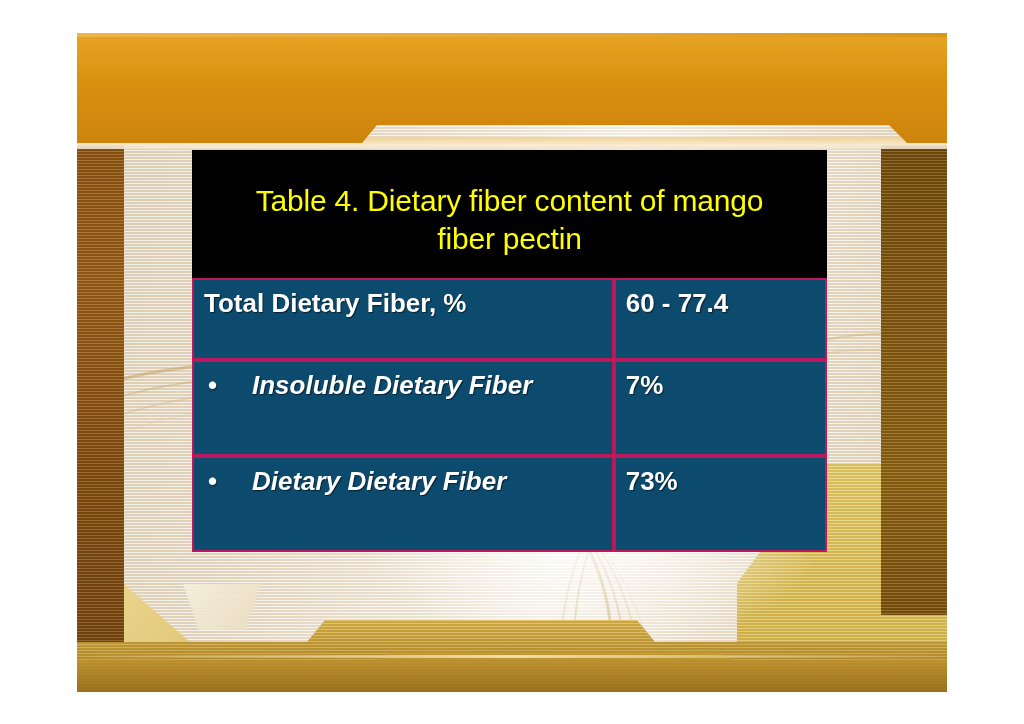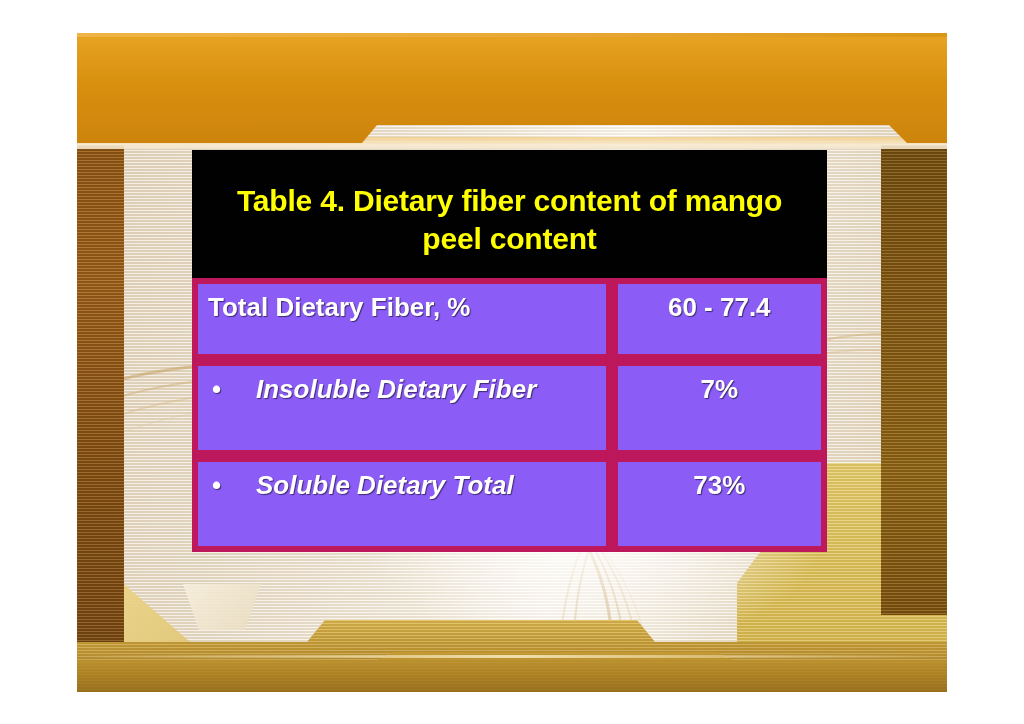--- a/index.html
+++ b/index.html
@@ -134,43 +134,43 @@
 
   
   #table-block{
     position:absolute; left:115px; top:117px; width:635px; height:436px;
   }
 
   #table-title{
     position:absolute; left:0; top:0; width:635px; height:128px;
     background:#010101;
     color:#ffff00;
-    font-size:30px; font-weight:bold; line-height:1.28;
+    font-size:30px; font-weight:normal; line-height:1.28;
     text-align:center;
     padding:32px 14px 0 14px;
     box-sizing:border-box;
     letter-spacing:-0.2px;
   }
 
   #fiber-table{
     position:absolute; left:0; top:128px; width:635px; height:274px;
     border-collapse:separate; border-spacing:0;
     background:#ffffff;
   }
   #fiber-table td{
-    background:#8b5cf6;
+    background:#0c4a6e;
     color:#ffffff;
     font-size:26px; font-weight:bold;
-    border:6px solid #be185d;
+    border:2px solid #be185d;
     vertical-align:top;
     padding:8px 10px 0 10px;
     text-shadow:1px 1px 1px rgba(0,0,0,.55);
   }
   .cell-label{width:428px;}
-  .cell-value{width:207px;text-align:center;}
+  .cell-value{width:207px;}
 
   .row-total{height:78px;}
   .row-item{height:92px;}
 
   .cell-value-total{padding-top:20px;font-size:27px;}
   .cell-value-item{padding-top:10px;}
 
   .bullet-line{display:flex;align-items:flex-start;}
   .bullet-dot{width:44px;flex:0 0 44px;text-align:left;padding-left:4px;}
   .bullet-text{flex:1;font-style:italic;}
@@ -204,21 +204,21 @@
 
   <div class="banner-lip"></div>
   <div class="banner-orange">
     <div class="banner-orange-hi"></div>
   </div>
 
   <div id="table-block">
 
     <div id="table-title">
       <span>Table 4. Dietary fiber content of mango</span><br>
-      <span>peel content</span>
+      <span>fiber pectin</span>
     </div>
 
     <table id="fiber-table">
       <tbody>
         <tr class="row-total">
           <td class="cell-label">
             <span>Total Dietary Fiber, %</span>
           </td>
           <td class="cell-value cell-value-total">
             <span>60 - 77.4</span>
@@ -232,21 +232,21 @@
             </div>
           </td>
           <td class="cell-value cell-value-item">
             <span>7%</span>
           </td>
         </tr>
         <tr class="row-item">
           <td class="cell-label">
             <div class="bullet-line">
               <span class="bullet-dot">•</span>
-              <span class="bullet-text">Soluble Dietary Total</span>
+              <span class="bullet-text">Dietary Dietary Fiber</span>
             </div>
           </td>
           <td class="cell-value cell-value-item">
             <span>73%</span>
           </td>
         </tr>
       </tbody>
     </table>
 
   </div>

